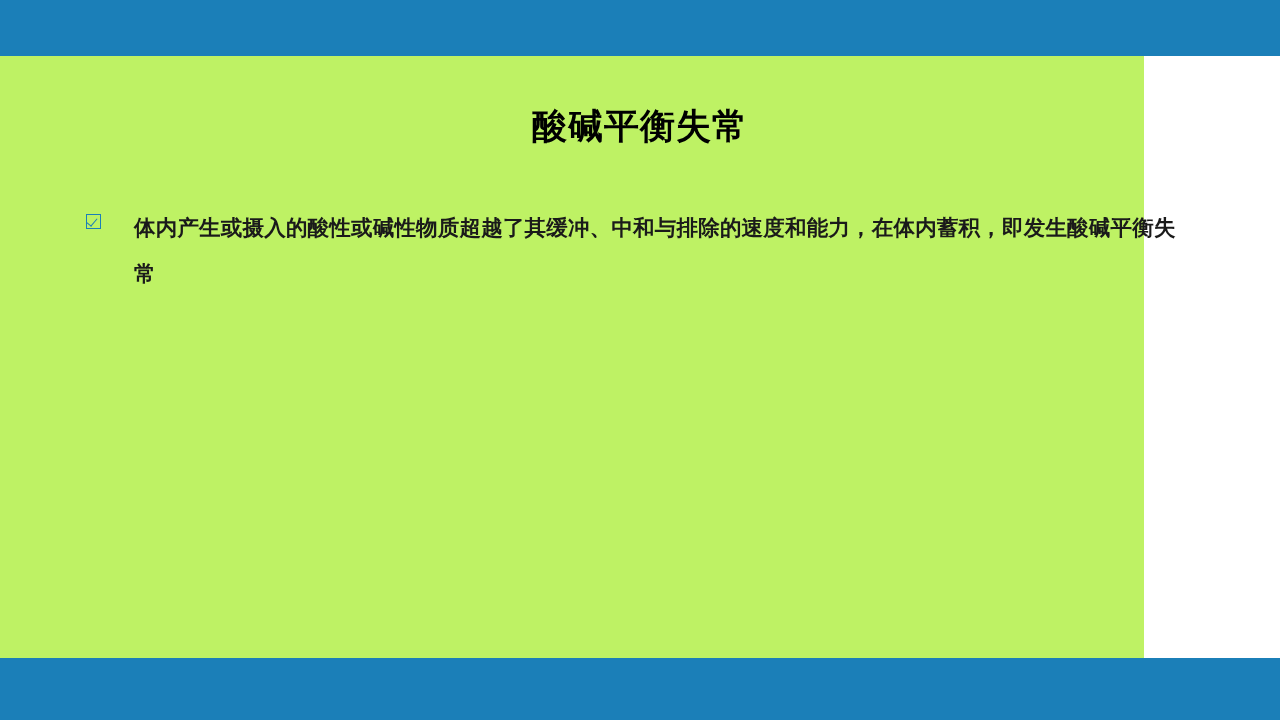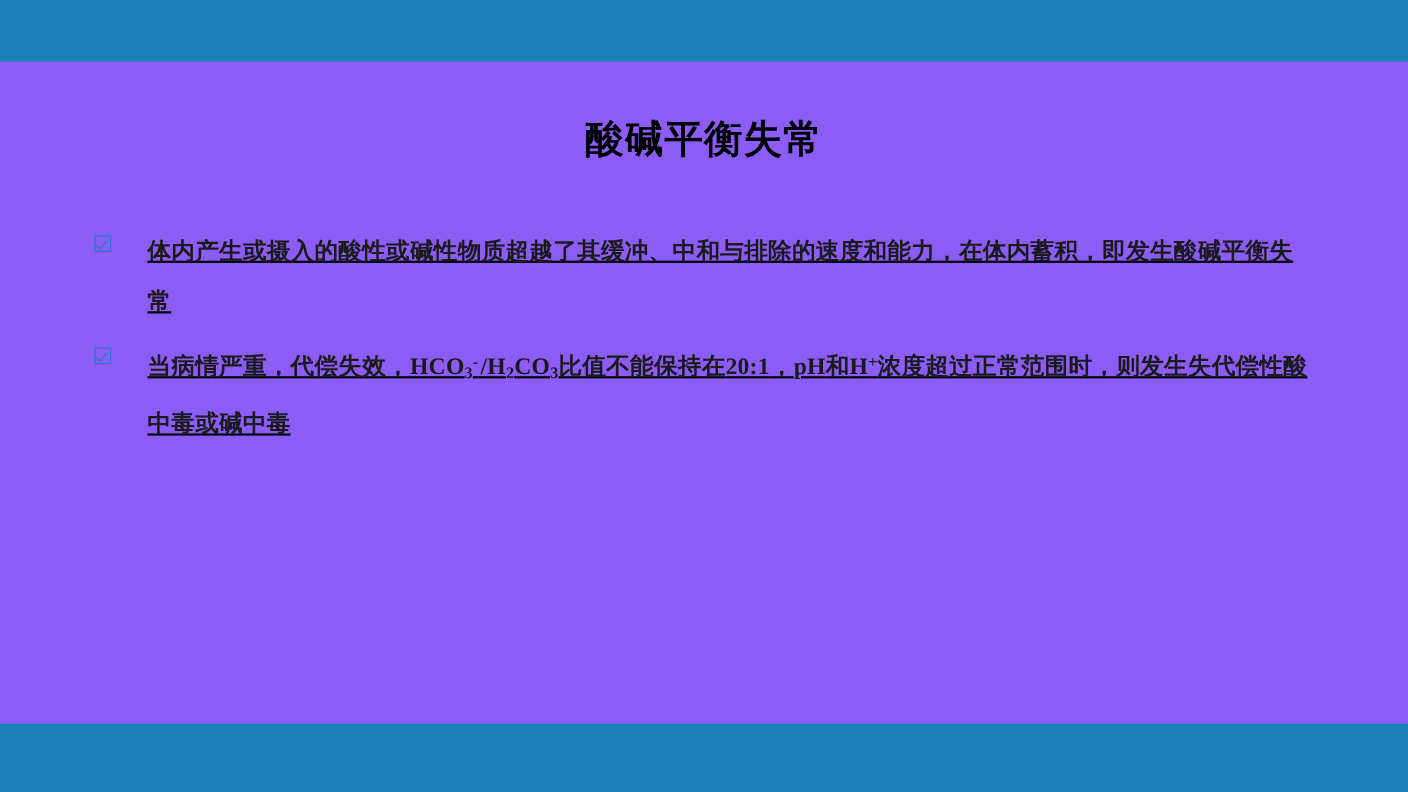--- a/index.html
+++ b/index.html
@@ -8,23 +8,23 @@
   }
   body {
     width: 1280px;
     height: 720px;
     background: #ffffff;
     font-family: "Liberation Sans", sans-serif;
     overflow: hidden;
   }
   .slide {
     position: relative;
-    width: 1280px;
+    width: 1144px;
     height: 720px;
-    background: #8b5cf6;
+    background: #bef264;
   }
   .top-bar {
     position: absolute;
     top: 0;
     left: 0;
     width: 1280px;
     height: 56px;
     background: #1b7fb8;
   }
   .bottom-bar {
@@ -44,21 +44,20 @@
     font-size: 35px;
     font-weight: bold;
     color: #000000;
     letter-spacing: 1px;
   }
   .body-list {
     position: absolute;
     top: 205px;
     left: 86px;
     width: 1110px;
-    text-decoration: underline;
   }
   .bullet-row {
     display: flex;
     align-items: flex-start;
     margin-bottom: 10px;
   }
   .check-box {
     flex: 0 0 auto;
     width: 15px;
     height: 15px;
@@ -109,22 +108,18 @@
   <div class="title">酸碱平衡失常</div>
 
   <div class="body-list">
 
     <div class="bullet-row">
       <span class="check-box"></span>
       <span class="bullet-text">体内产生或摄入的酸性或碱性物质超越了其缓冲、中和与排除的速度和能力，在体内蓄积，即发生酸碱平衡失常</span>
     </div>
 
 
-    <div class="bullet-row">
-      <span class="check-box"></span>
-      <span class="bullet-text">当病情严重，代偿失效，<span class="sci">HCO<sub>3</sub><sup>-</sup> /H<sub>2</sub>CO<sub>3</sub></span>比值不能保持在<span class="sci">20:1</span>，<span class="sci">pH</span>和<span class="sci">H<sup>+</sup></span>浓度超过正常范围时，则发生失代偿性酸中毒或碱中毒</span>
-    </div>
 
   </div>
 
   <div class="bottom-bar"></div>
 
 </div>
 
 </body></html>

